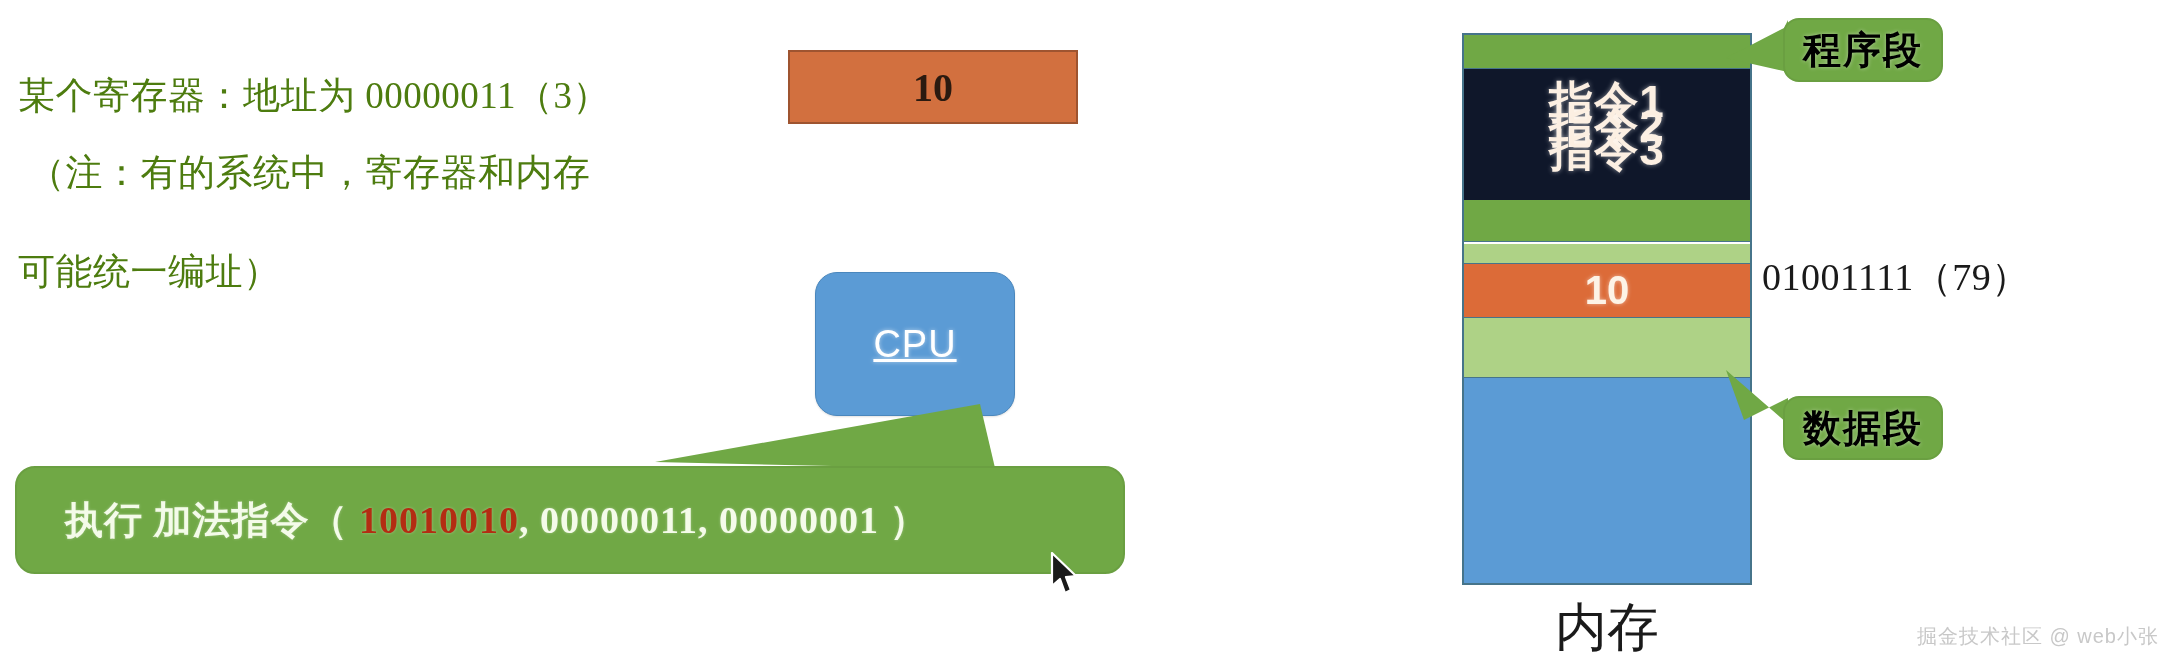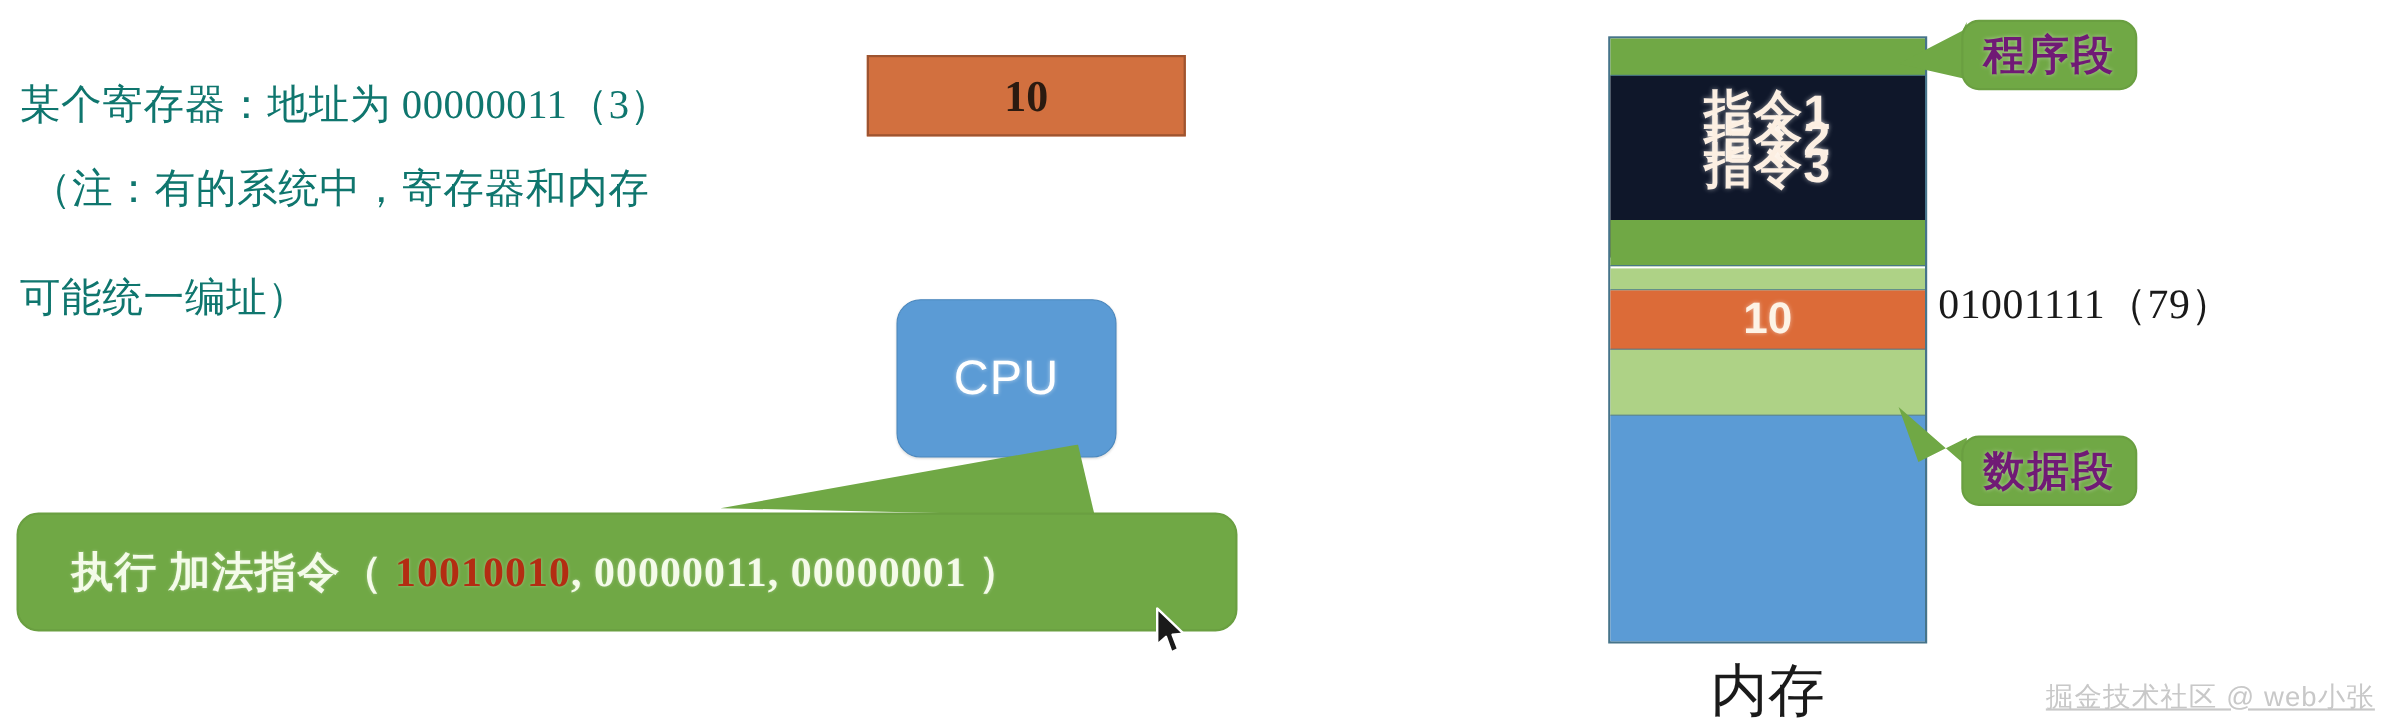--- a/index.html
+++ b/index.html
@@ -20,21 +20,21 @@
 
   
   #register-note {
     position: absolute;
     left: 18px;
     top: 22px;
     width: 770px;
     font-family: "Liberation Serif", "DejaVu Serif", serif;
     font-size: 37px;
     line-height: 1.33;
-    color: #0f766e;
+    color: #4d7c0f;
     letter-spacing: 0.5px;
     white-space: pre-line;
   }
   #register-note .ln2, #register-note .ln3 { display:block; }
   #register-note .ln2 { text-indent: 10px; margin-top: 28px; }
 
   
   #register-box {
     position: absolute;
     left: 788px;
@@ -65,24 +65,25 @@
     background: #5b9bd5;
     border: 1px solid #4a87bd;
     border-radius: 22px;
     box-sizing: border-box;
     display: flex;
     align-items: center;
     justify-content: center;
     box-shadow: 0 1px 2px rgba(0,0,0,0.12);
   }
   #cpu-box .label {
-    font-size: 44px;
+    font-size: 38px;
     color: #ffffff;
     letter-spacing: 1px;
     text-shadow: 0 0 4px rgba(255,255,255,0.55);
+    text-decoration: underline;
   }
 
   
   #instruction-banner {
     position: absolute;
     left: 15px;
     top: 466px;
     width: 1110px;
     height: 108px;
   }
@@ -190,21 +191,21 @@
     border: 2px solid #6a9f41;
     border-radius: 16px;
     box-sizing: border-box;
     display: flex;
     align-items: center;
     justify-content: center;
   }
   .callout .ctext {
     font-size: 38px;
     font-weight: 700;
-    color: #701a75;
+    color: #000000;
     letter-spacing: 2px;
     text-shadow: 0 0 4px rgba(255,255,255,0.45);
   }
   #callout-program { left: 1783px; top: 18px; width: 160px; height: 64px; }
   #callout-data    { left: 1783px; top: 396px; width: 160px; height: 64px; }
   .callout-tail { position: absolute; width: 70px; height: 56px; }
   #tail-program { left: 1718px; top: 20px; }
   #tail-data    { left: 1722px; top: 368px; }
 
   #variable-address {
@@ -218,25 +219,24 @@
     color: #1a1a1a;
     letter-spacing: 0.5px;
   }
   #variable-address .addr-line2 { display: block; }
 
   
   #watermark {
     position: absolute;
     right: 10px;
     bottom: 6px;
-    font-size: 25px;
+    font-size: 20px;
     color: #c8c8c8;
     letter-spacing: 1px;
     text-shadow: 0 1px 0 rgba(255,255,255,0.9);
-    text-decoration: underline;
   }
 </style>
 </head>
 <body>
 
 <div id="stage">
 
   <div id="register-note">
     <span class="ln1">某个寄存器：地址为 00000011（3）</span>
     <span class="ln2">（注：有的系统中，寄存器和内存</span>

